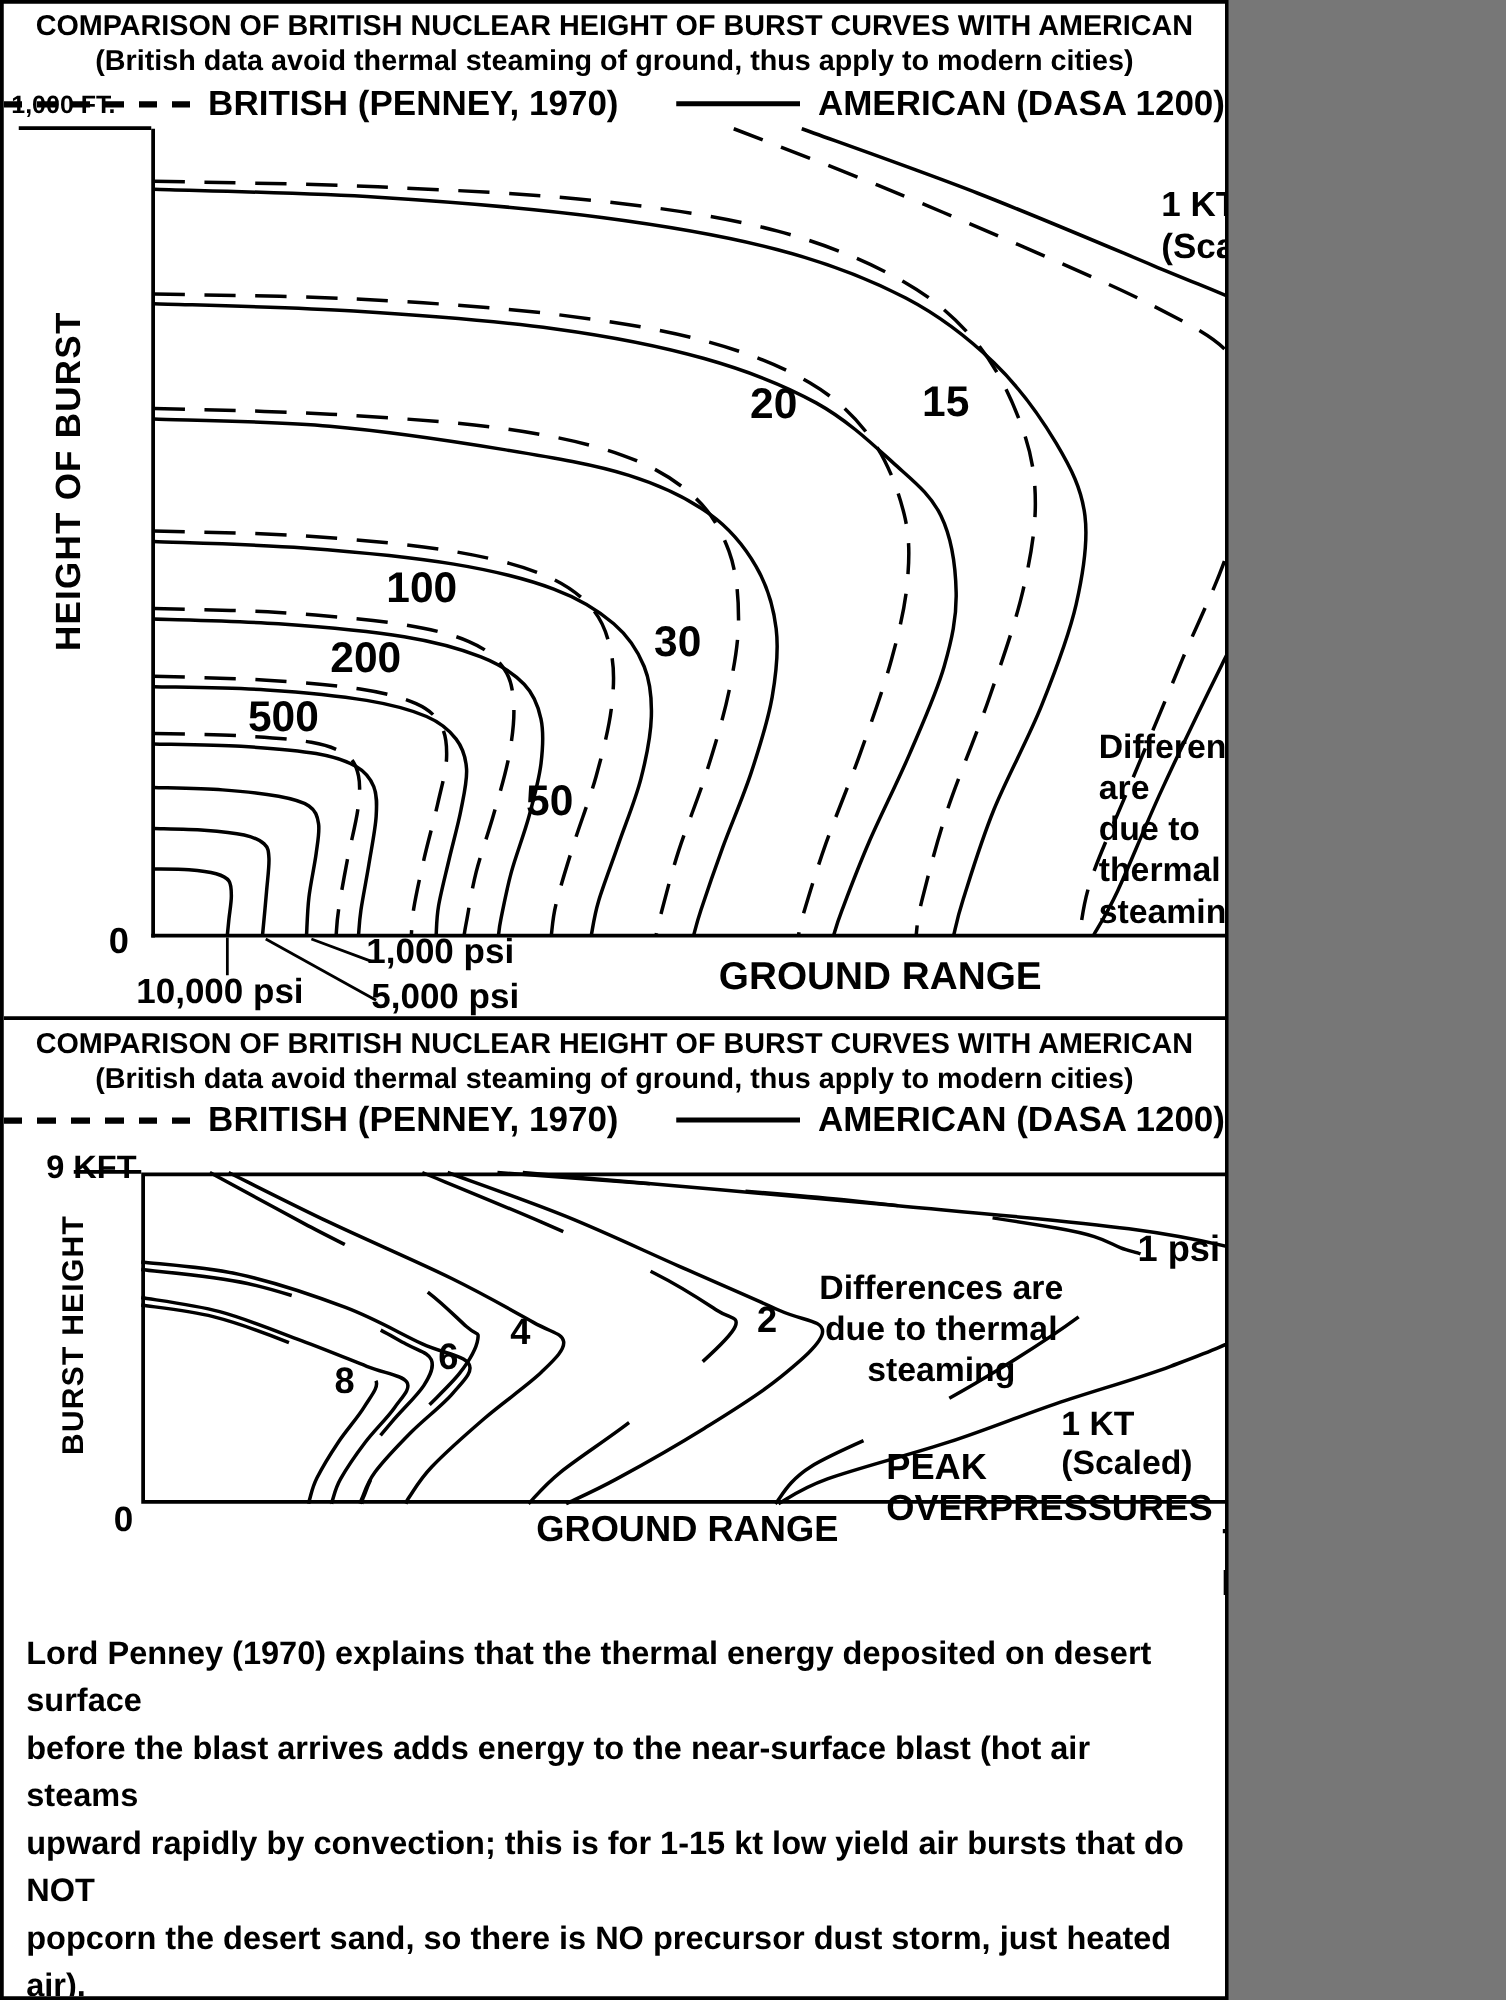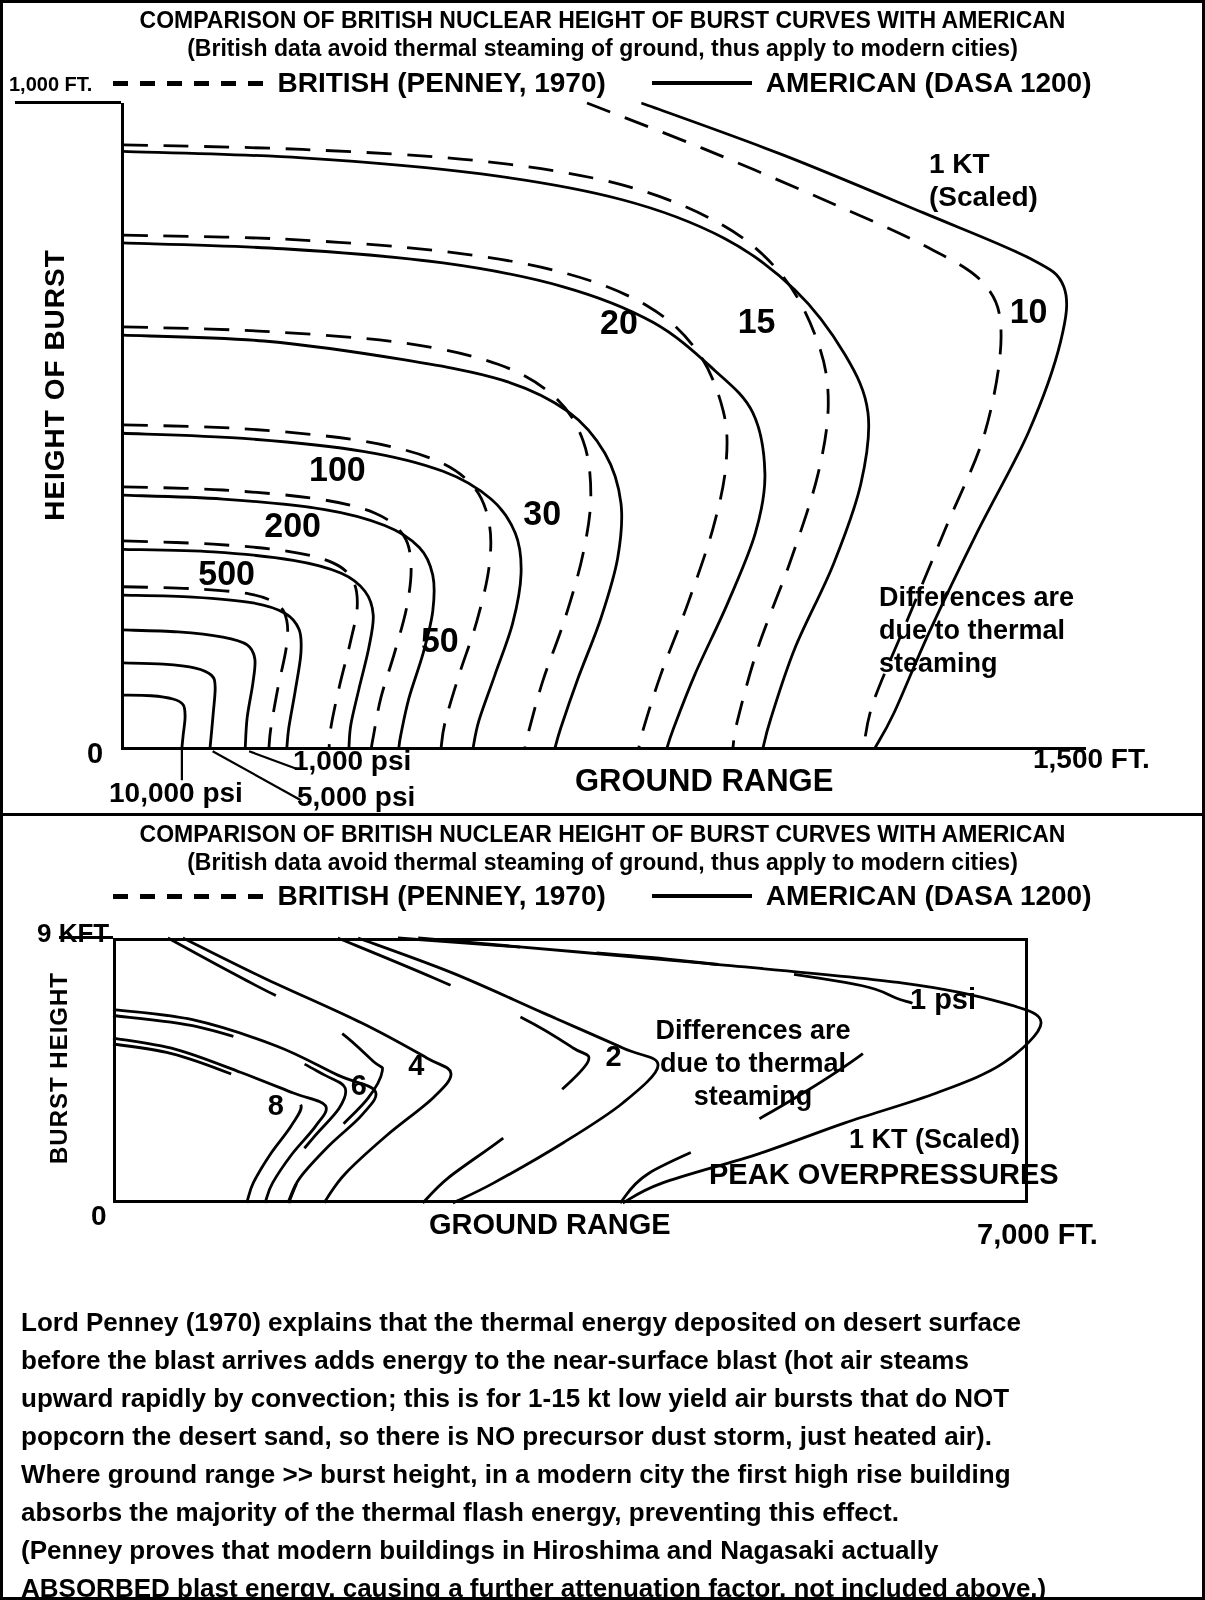--- a/index.html
+++ b/index.html
@@ -1,16 +1,16 @@
 <!DOCTYPE html>
 <html><head>
 <meta charset="utf-8">
 <style>
   html,body{margin:0;padding:0;background:#777;}
-  .page{position:relative;width:1205px;height:1600px;background:#fff;border:3px solid #000;
+  .page{position:relative;width:983px;height:1600px;background:#fff;border:3px solid #000;
         box-sizing:border-box;font-family:"Liberation Sans",sans-serif;font-weight:bold;color:#000;overflow:hidden;}
   .abs{position:absolute;}
   .panel{position:absolute;left:0;width:100%;}
   #top-panel{top:0;height:810px;border-bottom:3px solid #000;}
   #bottom-panel{top:813px;height:437px;}
   #caption-panel{top:1250px;height:350px;}
   .chart-title{width:100%;text-align:center;font-size:23px;line-height:28px;}
   .legend-row{display:flex;justify-content:center;align-items:center;width:100%;}
   .legend-row .txt{font-size:28px;white-space:nowrap;}
   .dash-sample{display:inline-block;width:150px;height:5px;margin-right:14px;

